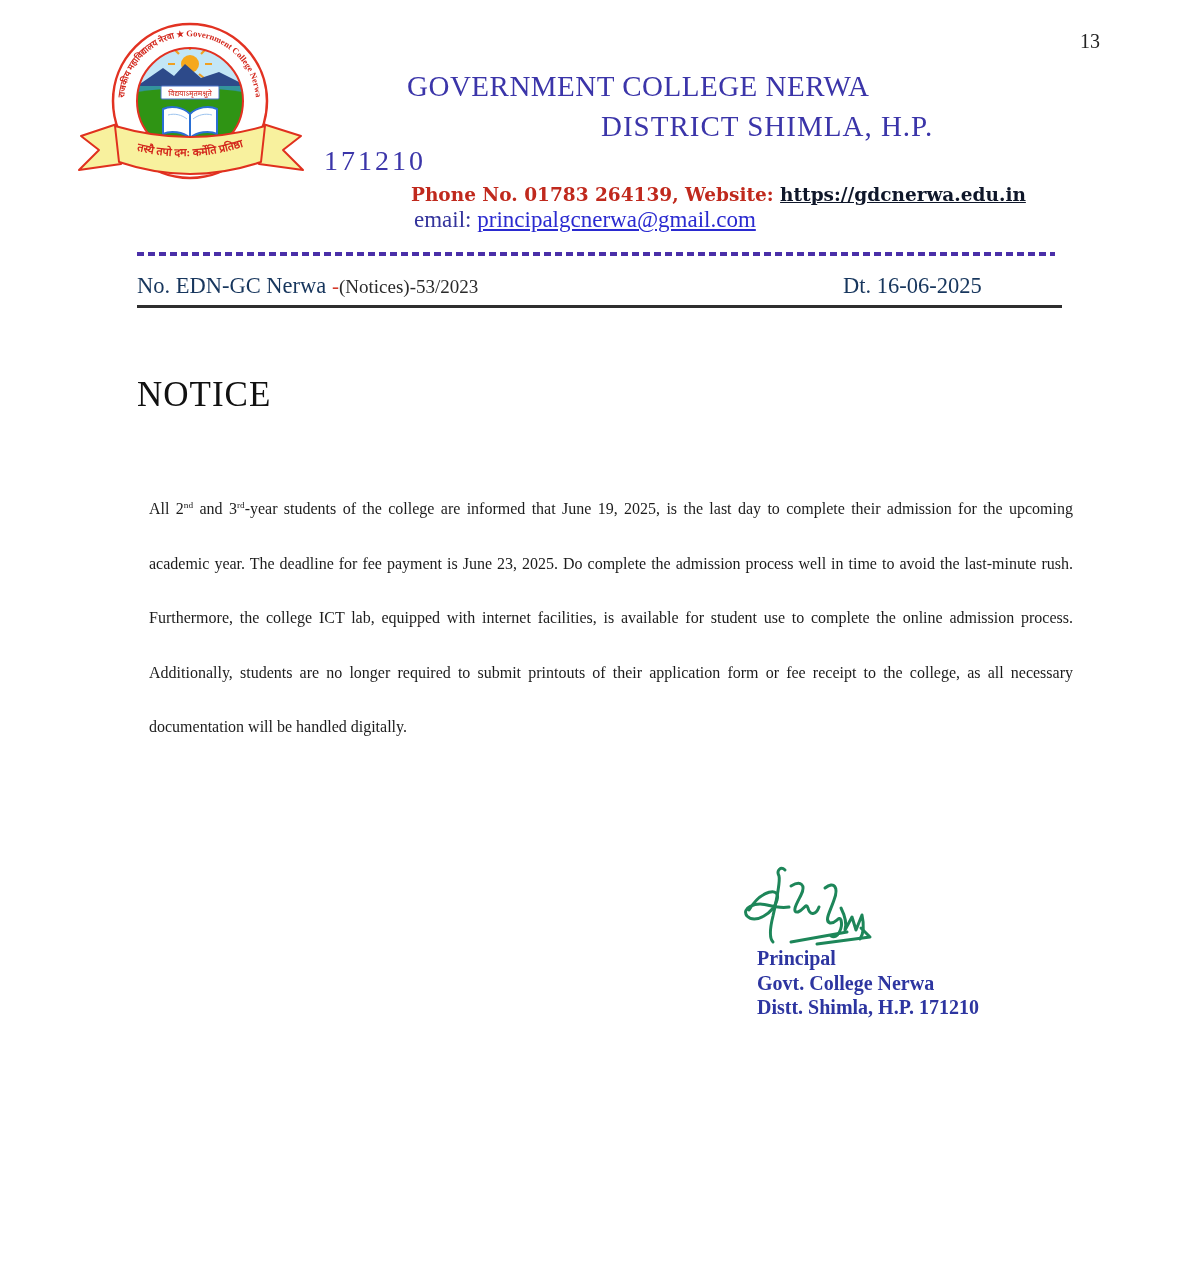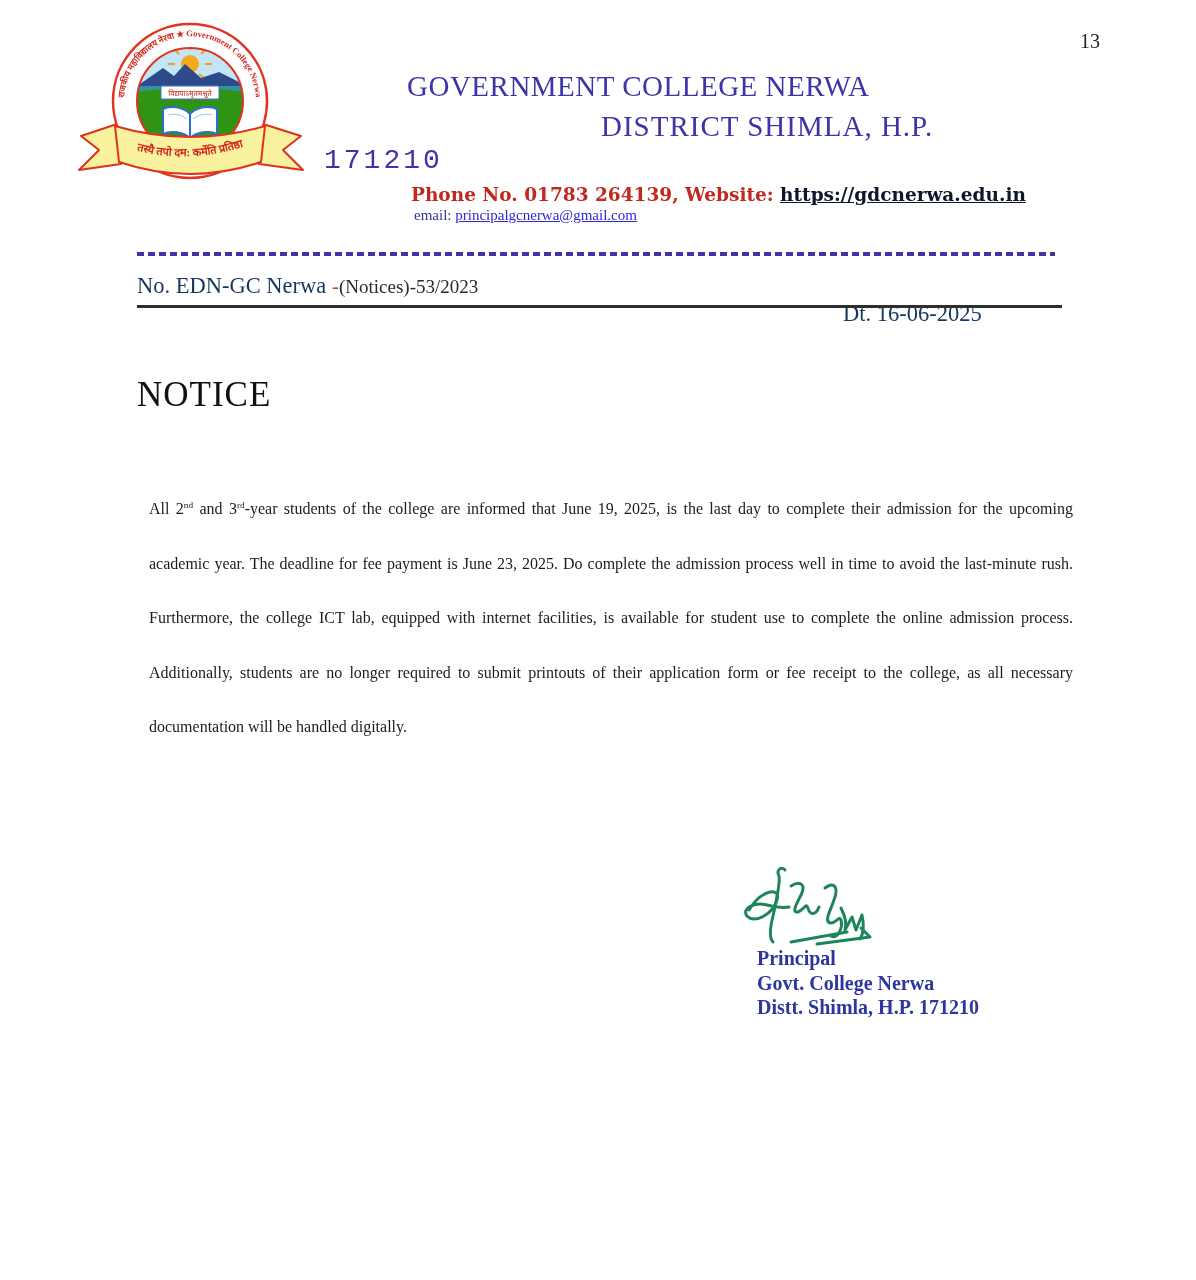--- a/index.html
+++ b/index.html
@@ -27,51 +27,50 @@
   }
   .district-line {
     left: 601px; top: 110px;
     font-size: 29px; letter-spacing: 1px;
     color: #3b35a9; white-space: nowrap;
   }
   .pincode {
     left: 324px; top: 145px;
     font-size: 28px; letter-spacing: 3px;
     color: #3b35a9;
-    font-family: Liberation Mono, monospace;
   }
   .phone-line {
     left: 411px; top: 184px;
     font-family: "DejaVu Serif", "Liberation Serif", serif;
     font-size: 18.5px; font-weight: 600;
     color: #c0291d; white-space: nowrap;
   }
   .phone-line a { color: #0f172a; text-decoration: underline; }
   .email-line {
     left: 414px; top: 207px;
-    font-size: 15px; color: #33339b; white-space: nowrap;
+    font-size: 23px; color: #33339b; white-space: nowrap;
   }
   .email-line a { color: #2a2ad0; text-decoration: underline; }
 
   
   .dashed-rule {
     left: 137px; top: 252px; width: 918px; height: 4px;
     background: repeating-linear-gradient(90deg, #4a2fa8 0px, #4a2fa8 7px, transparent 7px, transparent 11px);
   }
   .solid-rule {
     left: 137px; top: 305px; width: 925px; height: 2.5px;
     background: #2e2e2e;
   }
 
   
   .ref-left { left: 137px; top: 273px; font-size: 22.5px; white-space: nowrap; }
   .ref-left .navy { color: #17365d; }
   .ref-left .red-dash { color: #d43a2a; font-size: 21px; }
   .ref-left .detail { color: #2a2a2a; font-size: 19px; }
-  .ref-date { left: 843px; top: 273px; font-size: 22.5px; color: #17365d; white-space: nowrap; margin-top: 28px; }
+  .ref-date { left: 843px; top: 273px; font-size: 22.5px; color: #17365d; white-space: nowrap; }
 
   
   .notice-title {
     left: 137px; top: 375px; width: 925px;
     font-size: 35px; letter-spacing: 1px;
     color: #111111;
   }
   .notice-body {
     left: 137px; top: 470px; width: 924px;
     font-size: 16px; line-height: 54.5px; color: #1c1c1c;

